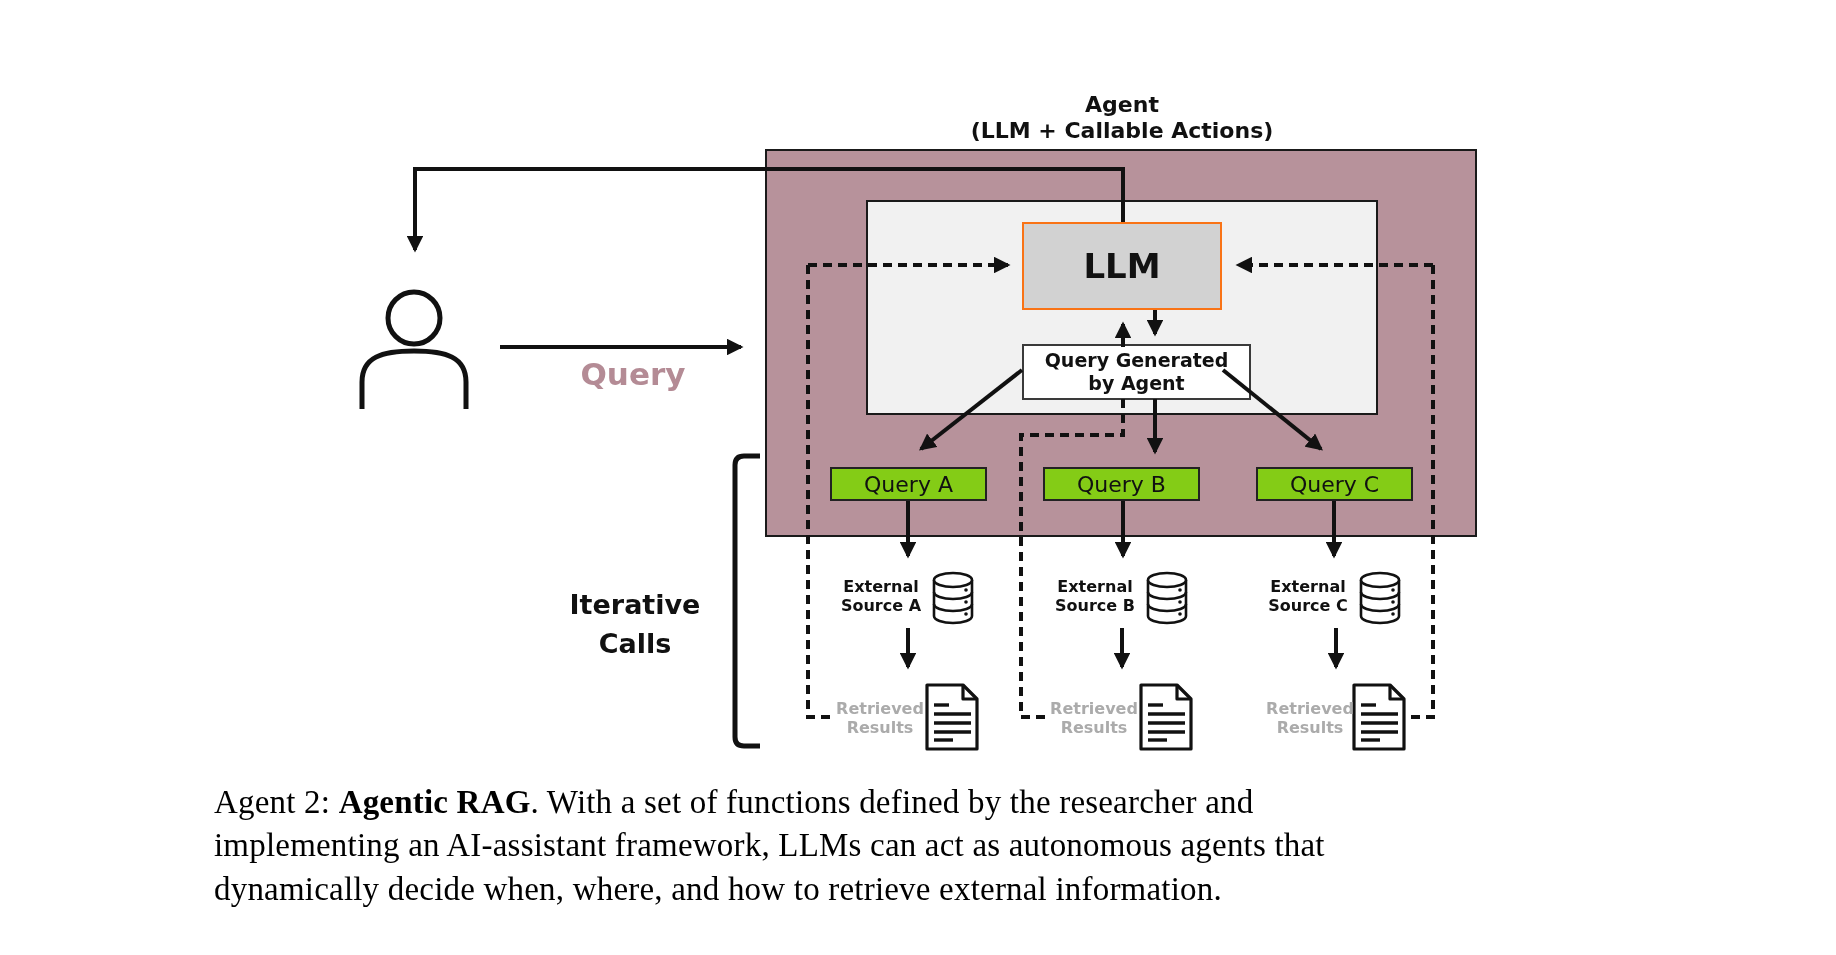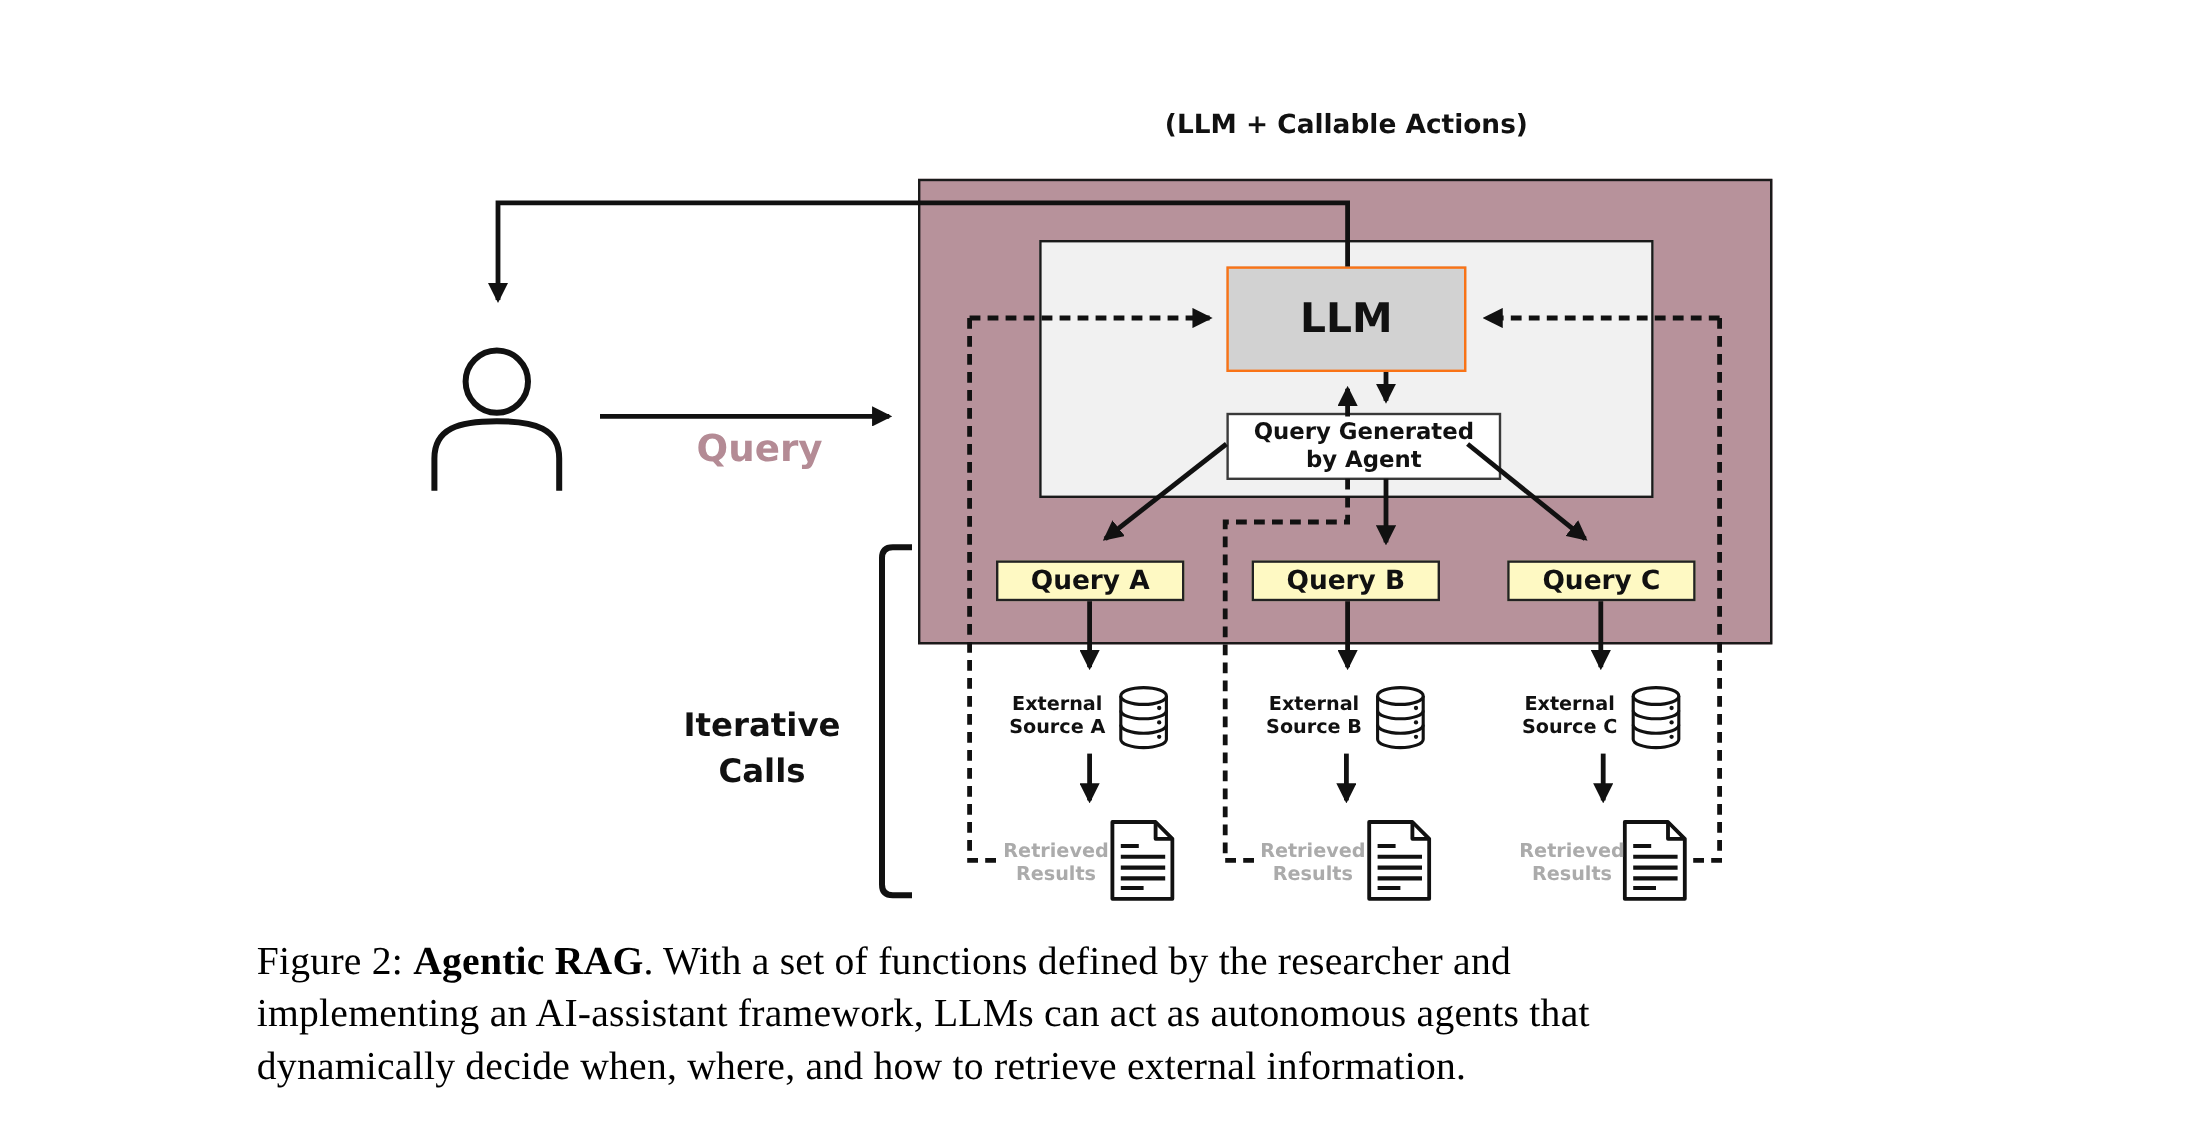--- a/index.html
+++ b/index.html
@@ -21,23 +21,23 @@
   .inner-box{left:866px;top:200px;width:512px;height:215px;
     background:var(--inner-box);border:2px solid #1a1a1a;z-index:2;}
   .llm-box{left:1022px;top:222px;width:200px;height:88px;
     background:var(--llm-box);border:2px solid #f97316;z-index:3;
     display:flex;align-items:center;justify-content:center;
     font-size:34px;font-weight:700;color:#111;}
   .qg-box{left:1022px;top:344px;width:229px;height:56px;background:#fff;
     border:2px solid #3a3a3a;z-index:3;display:flex;flex-direction:column;
     align-items:center;justify-content:center;font-size:19px;line-height:23px;
     font-weight:700;color:#111;}
-  .query-box{top:467px;width:157px;height:34px;background:#fef9c3;
+  .query-box{top:467px;width:157px;height:34px;background:#84cc16;
     border:2px solid #222;z-index:3;display:flex;align-items:center;
-    justify-content:center;font-size:22px;font-weight:700;color:#111;}
+    justify-content:center;font-size:22px;font-weight:400;color:#111;}
   .qa{left:830px;} .qb{left:1043px;} .qc{left:1256px;}
 
   
   .agent-title{left:922px;top:92px;width:400px;z-index:4;font-size:22px;
     line-height:26px;font-weight:700;color:#111;}
   .flow-label{width:220px;z-index:6;font-size:31px;font-weight:700;
     color:var(--label-text);}
   .response-label{left:528px;top:128px;}
   .query-label{left:523px;top:356px;}
   .iterative-label{left:535px;top:585px;width:200px;z-index:4;font-size:27px;
@@ -59,20 +59,21 @@
     font-family:"Liberation Serif","DejaVu Serif",serif;
     font-size:33px;line-height:43.5px;color:#000;letter-spacing:.2px;}
   .cap1{top:781px;} .cap2{top:824px;} .cap3{top:868px;}
 </style>
 </head>
 <body>
 
 <div id="canvas">
 
   <div class="abs agent-title ctr">
+    <div>Agent</div>
     <div>(LLM + Callable Actions)</div>
   </div>
 
   <div class="abs agent-box"></div>
 
   <div class="abs inner-box"></div>
 
   <div class="abs llm-box">
     <span>LLM</span>
   </div>
@@ -188,18 +189,18 @@
     <use href="#dbicon" x="932" y="571" width="42" height="54"></use>
     <use href="#dbicon" x="1146" y="571" width="42" height="54"></use>
     <use href="#dbicon" x="1359" y="571" width="42" height="54"></use>
 
     <use href="#docicon" x="925" y="683" width="54" height="68"></use>
     <use href="#docicon" x="1139" y="683" width="54" height="68"></use>
     <use href="#docicon" x="1352" y="683" width="54" height="68"></use>
   </svg>
 
   <div>
-    <div class="abs caption cap1"><span>Figure 2: </span><span class="bold">Agentic RAG</span><span>. With a set of functions defined by the researcher and</span></div>
+    <div class="abs caption cap1"><span>Agent 2: </span><span class="bold">Agentic RAG</span><span>. With a set of functions defined by the researcher and</span></div>
     <div class="abs caption cap2">implementing an AI-assistant framework, LLMs can act as autonomous agents that</div>
     <div class="abs caption cap3">dynamically decide when, where, and how to retrieve external information.</div>
   </div>
 
 </div>
 
 </body></html>

